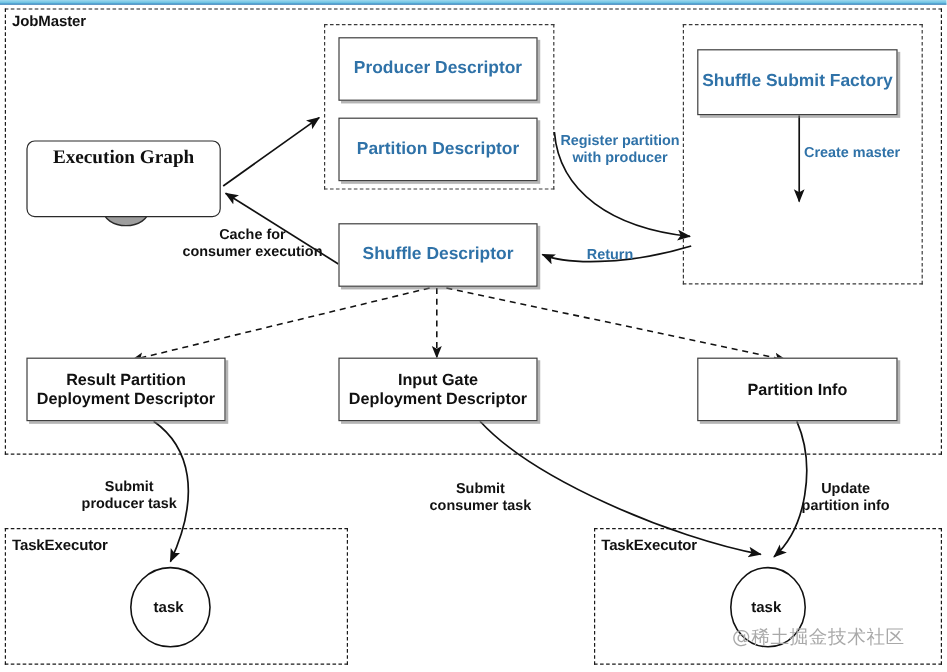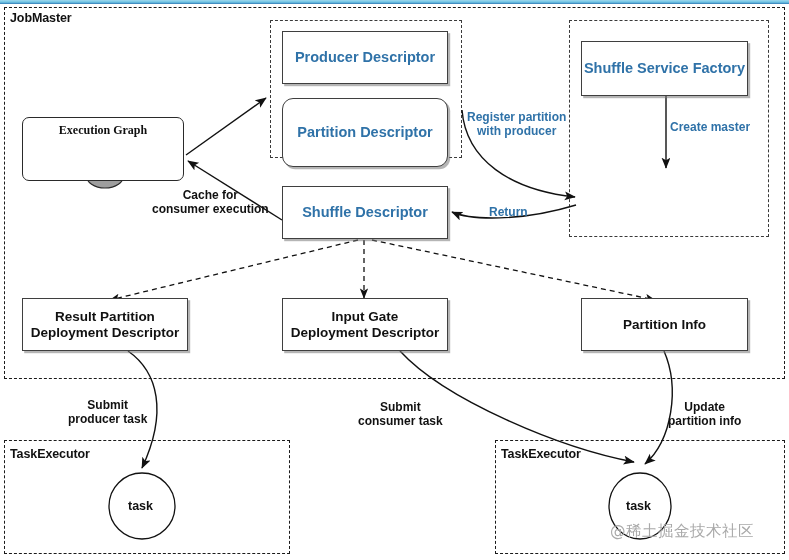--- a/index.html
+++ b/index.html
@@ -77,21 +77,21 @@
     border-radius: 7px;
     background: #ffffff;
   }
   .eg-title {
     position: absolute;
     width: 100%;
     text-align: center;
     top: 5px;
     font-family: "Liberation Serif", serif;
     font-weight: bold;
-    font-size: 12px;
+    font-size: 16px;
     color: #101010;
   }
   .edge-label {
     position: absolute;
     font-size: 12px;
     font-weight: bold;
     line-height: 1.18;
     text-align: center;
     white-space: nowrap;
   }
@@ -179,25 +179,25 @@
     <ellipse cx="142" cy="506" rx="33" ry="33" stroke="#111" stroke-width="1.3" fill="none"></ellipse>
     <ellipse cx="640" cy="506" rx="31" ry="33" stroke="#111" stroke-width="1.3" fill="none"></ellipse>
   </svg>
 
   <div class="eg-box" style="left:22px; top:117px; width:162px; height:64px;">
     <div class="eg-title">Execution Graph</div>
   </div>
 
   <div class="node blue" style="left:282px; top:31px; width:166px; height:53px;">Producer Descriptor</div>
 
-  <div class="node blue" style="left:282px; top:98px; width:166px; height:69px;border-radius:11px;">Partition Descriptor</div>
+  <div class="node blue" style="left:282px; top:98px; width:166px; height:53px;">Partition Descriptor</div>
 
   <div class="node blue" style="left:282px; top:186px; width:166px; height:53px;">Shuffle Descriptor</div>
 
-  <div class="node blue" style="left:581px; top:41px; width:167px; height:55px;">Shuffle Service Factory</div>
+  <div class="node blue" style="left:581px; top:41px; width:167px; height:55px;">Shuffle Submit Factory</div>
 
 
   <div class="node black" style="left:22px; top:298px; width:166px; height:53px;">
     <div>
       <div>Result Partition</div>
       <div>Deployment Descriptor</div>
     </div>
   </div>
 
   <div class="node black" style="left:282px; top:298px; width:166px; height:53px;">

